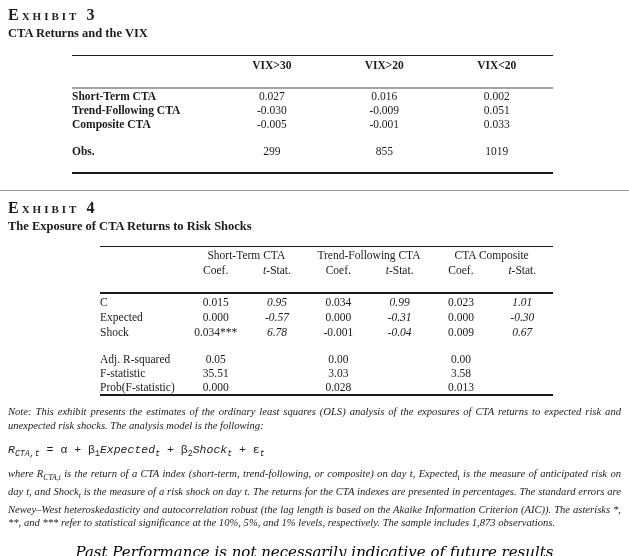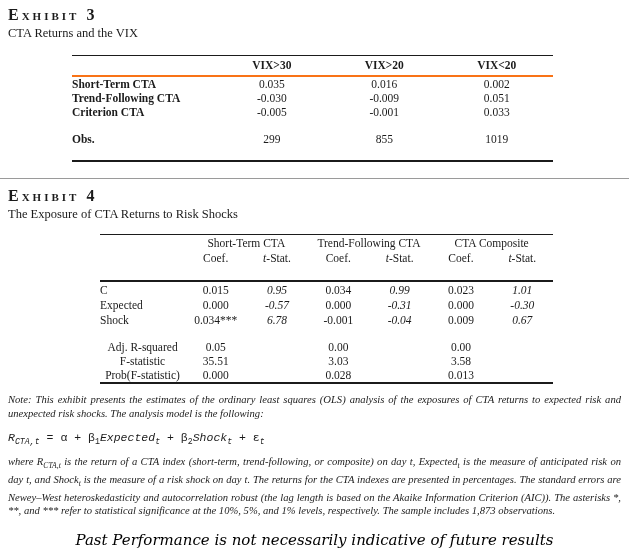--- a/index.html
+++ b/index.html
@@ -13,37 +13,37 @@
   .heading{
     margin:0 0 0 8px;
     font-weight:700;
     font-variant:small-caps;
     letter-spacing:3px;
     font-size:16px;
     line-height:18px;
   }
   .subtitle{
     margin:2px 5px 0 8px;
-    font-weight:400;
+    font-weight:700;
     font-size:12.5px;
     line-height:15px;
   }
   table{border-collapse:collapse;table-layout:fixed;font-size:11.5px;}
   
   .t3{
     width:481px;margin:14px 0 0 72px;
     border-top:1.5px solid #1b1b1b;
     border-bottom:2.5px solid #1b1b1b;
   }
   .t3 col.c-label{width:143px;}
   .t3 col.c-d{width:112px;}
   .t3 thead th{
-    border-bottom:2px solid #f97316;
+    border-bottom:2px solid #a3a3a3;
     font-weight:700;text-align:center;
-    padding:3px 0 4px;
+    padding:3px 0 16px;
   }
   .t3 td{padding:1px 0;}
   .t3 td.lbl{text-align:left;font-weight:700;}
   .t3 td.val{text-align:center;}
   .t3 tr.gap td{height:13px;padding:0;}
   .t3 tr.obs td{padding-bottom:15px;}
   
   .t4{
     width:453px;margin:12px 0 0 100px;
     border-top:1.5px solid #1b1b1b;
@@ -51,21 +51,21 @@
   }
   .t4 col.c4-label{width:85px;}
   .t4 col.c4-d{width:61.3px;}
   .t4 th{font-weight:400;text-align:center;padding:2px 0 1px;}
   .t4 tr.sub th{border-bottom:2px solid #1b1b1b;padding-bottom:16px;}
   .t4 td{padding:1.5px 0;}
   .t4 td.lbl{text-align:left;}
   .t4 td.val{text-align:center;}
   .t4 td.ts{text-align:center;font-style:italic;}
   .t4 tr.gap td{height:13px;padding:0;}
-  .t4 tr.stat td{padding:1px 0;text-align:center;}
+  .t4 tr.stat td{padding:1px 0;}
   
   .note{
     font-style:italic;
     font-size:10.6px;
     line-height:13.5px;
     margin:9px 8px 0 8px;
     text-align:justify;
   }
   .divider{
     border:none;border-top:1px solid #9a9a9a;
@@ -108,32 +108,32 @@
         <tr>
           <th></th>
           <th>VIX&gt;30</th>
           <th>VIX&gt;20</th>
           <th>VIX&lt;20</th>
         </tr>
       </thead>
       <tbody>
         <tr>
           <td class="lbl">Short-Term CTA</td>
-          <td class="val">0.035</td>
+          <td class="val">0.027</td>
           <td class="val">0.016</td>
           <td class="val">0.002</td>
         </tr>
         <tr>
           <td class="lbl">Trend-Following CTA</td>
           <td class="val">-0.030</td>
           <td class="val">-0.009</td>
           <td class="val">0.051</td>
         </tr>
         <tr>
-          <td class="lbl">Criterion CTA</td>
+          <td class="lbl">Composite CTA</td>
           <td class="val">-0.005</td>
           <td class="val">-0.001</td>
           <td class="val">0.033</td>
         </tr>
         <tr class="gap">
             <td colspan="4"></td>
           </tr>
         <tr class="obs">
           <td class="lbl">Obs.</td>
           <td class="val">299</td>

